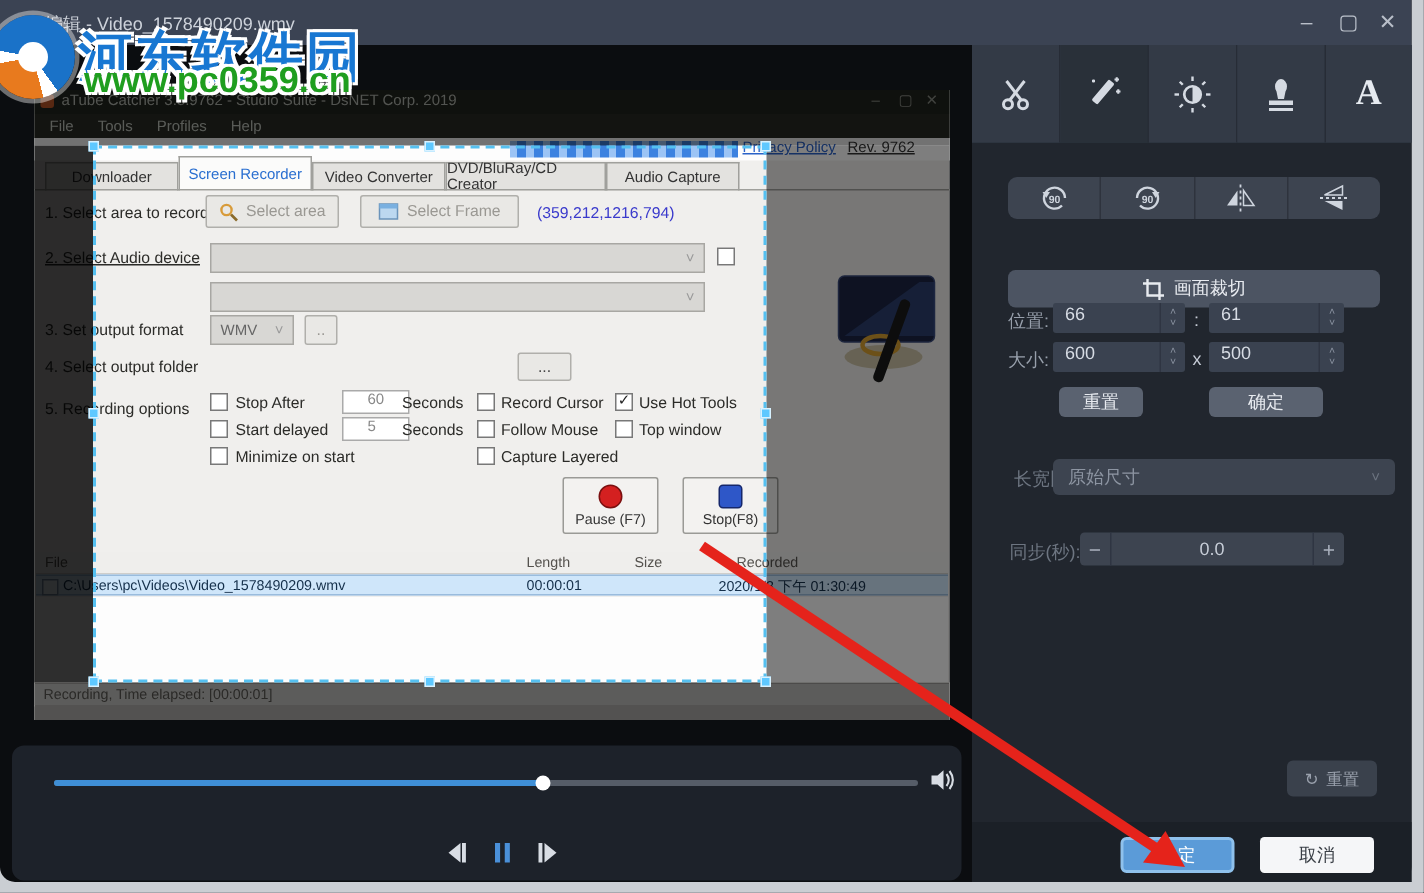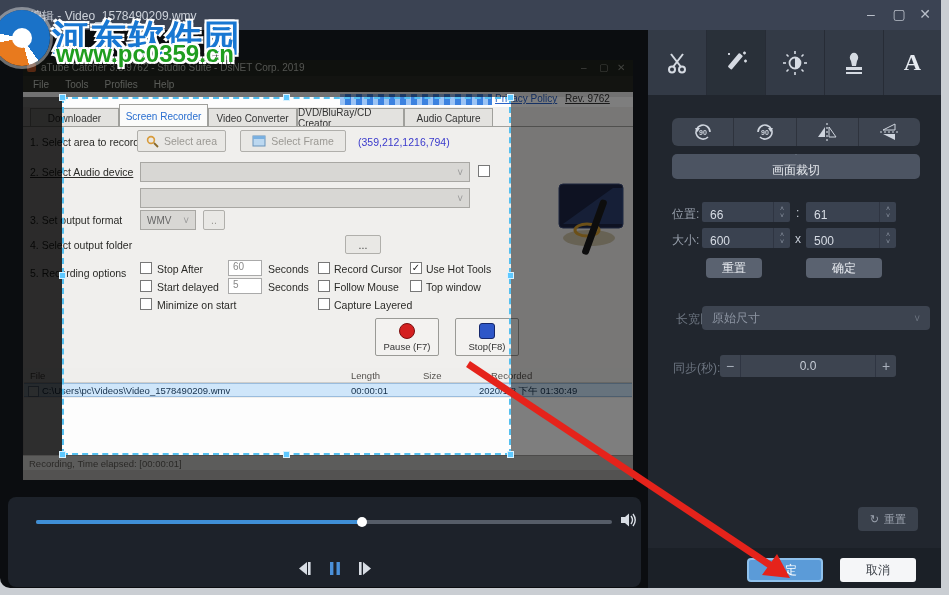--- a/index.html
+++ b/index.html
@@ -13,21 +13,21 @@
   
   .rpanel{position:absolute;left:648px;top:30px;width:293px;height:558px;background:#21262e;}
   .rtab{position:absolute;top:0;height:65px;width:58px;background:#333a46;border-right:1px solid #272c36;display:flex;align-items:center;justify-content:center;color:#d5dae2;}
   .rtab.active{background:#293039;}
   .grp{position:absolute;background:#3d4450;border-radius:6px;display:flex;}
   .grp .gbtn{flex:1;display:flex;align-items:center;justify-content:center;border-right:1px solid #2e333d;color:#cfd5de;}
   .grp .gbtn:last-child{border-right:none;}
   .crop-head{position:absolute;left:672px;top:172px;width:248px;height:25px;background:#4c5462;border-radius:5px;color:#e8ebf0;font-size:12px;display:flex;align-items:center;justify-content:center;gap:7px;}
   .plabel{position:absolute;font-size:12px;color:#98a0ac;}
   .dimlabel{color:#6d7581;}
-  .numinput{position:absolute;height:20px;background:#3a4250;border-radius:2px;color:#d7dce4;font-size:12px;display:flex;align-items:flex-end;gap:16px;}
+  .numinput{position:absolute;height:20px;background:#3a4250;border-radius:2px;color:#d7dce4;font-size:12px;display:flex;align-items:flex-start;gap:16px;}
   .numinput .val{flex:1;padding-left:8px;}
   .spin{width:16px;height:100%;display:flex;flex-direction:column;align-items:center;justify-content:center;color:#8b93a1;font-size:7px;line-height:7px;border-left:1px solid #2f3542;}
   .gbtn2{position:absolute;height:20px;background:#5a6270;border-radius:4px;color:#e8ebf0;font-size:12px;display:flex;align-items:center;justify-content:center;}
   .dropdown{position:absolute;height:24px;background:#3d4450;border-radius:4px;color:#8d95a2;font-size:12px;display:flex;align-items:center;padding:0 10px;}
   .stepper{position:absolute;height:22px;background:#3d4450;border-radius:3px;color:#c6ccd6;font-size:12px;display:flex;align-items:stretch;}
   .stepper .sbtn{width:20px;display:flex;align-items:center;justify-content:center;color:#aab1bd;font-size:14px;}
   .stepper .sval{flex:1;display:flex;align-items:center;justify-content:center;}
   .footer{position:absolute;left:648px;top:548px;width:293px;height:40px;background:#1b2027;}
   .okbtn{position:absolute;left:747px;top:558px;width:76px;height:24px;background:#5b9bd8;border:2px solid #8fc1ec;border-radius:4px;color:#fff;font-size:12px;display:flex;align-items:center;justify-content:center;box-sizing:border-box;}
   .cancelbtn{position:absolute;left:840px;top:558px;width:76px;height:24px;background:#f5f6f8;border-radius:3px;color:#3a3f46;font-size:12px;display:flex;align-items:center;justify-content:center;}
@@ -39,21 +39,21 @@
   .linkrow{position:absolute;left:0;top:32px;width:610px;height:15px;background:#fdfdfd;}
   .hl-band{position:absolute;left:317px;top:2px;width:152px;height:11px;background:repeating-linear-gradient(90deg,#9cc4f5 0 5px,#3c82e0 5px 11px);}
   .linka{position:absolute;top:1px;font-size:10px;color:#2a62c8;text-decoration:underline;}
   .at-tab{position:absolute;top:48px;height:19px;background:#e3e2df;border:1px solid #a0a09c;border-bottom:none;font-size:10px;color:#333;display:flex;align-items:center;justify-content:center;box-sizing:border-box;}
   .at-tab.active{background:#fbfbfa;color:#2a6fd0;top:44px;height:23px;}
   .at-label{position:absolute;font-size:10.5px;color:#2b2b28;}
   .at-btn{position:absolute;height:22px;background:#e9e8e5;border:1px solid #b0afab;border-radius:2px;font-size:10.5px;color:#9a9893;display:flex;align-items:center;justify-content:center;gap:5px;box-sizing:border-box;}
   .at-dd{position:absolute;height:20px;background:#d8d7d4;border:1px solid #a8a7a3;font-size:10px;color:#666;box-sizing:border-box;display:flex;align-items:center;justify-content:space-between;padding:0 6px;}
   .chk{position:absolute;width:12px;height:12px;background:#fff;border:1px solid #787878;box-sizing:border-box;font-size:10px;line-height:10px;text-align:center;color:#222;}
   .chklabel{position:absolute;font-size:10.5px;color:#2b2b28;}
-  .valbox{position:absolute;width:34px;height:16px;background:#fff;border:1px solid #aaa;font-size:10px;color:#888;padding-left:4px;box-sizing:border-box;}
+  .valbox{position:absolute;width:45px;height:16px;background:#fff;border:1px solid #aaa;font-size:10px;color:#888;padding-left:16px;box-sizing:border-box;}
   .recbtn{position:absolute;width:64px;height:38px;background:#f3f2f0;border:1px solid #9a9a96;border-radius:2px;display:flex;flex-direction:column;align-items:center;justify-content:center;gap:2px;font-size:9.5px;color:#333;box-sizing:border-box;}
   .tblhead{position:absolute;font-size:9.5px;color:#55524e;}
   .filerow{position:absolute;left:1px;top:323px;width:608px;height:14px;background:#cfe6fa;border-top:1px solid #9abcdd;border-bottom:1px solid #9abcdd;box-sizing:border-box;}
   .dim{position:absolute;background:rgba(0,0,0,0.55);}
   
   .croprect{position:absolute;left:62px;top:97px;width:449px;height:358px;border:2px dashed #55c0f0;box-sizing:border-box;pointer-events:none;}
   .handle{position:absolute;width:7px;height:7px;background:#5ec8ff;border:1px solid #d9f2ff;box-sizing:border-box;}
   
   .player{position:absolute;left:8px;top:497px;width:633px;height:90px;background:#1d222a;border-radius:8px;}
   .ptrack{position:absolute;left:28px;top:23px;width:576px;height:4px;background:#565d68;border-radius:2px;}
@@ -314,21 +314,21 @@
         </div>
         <div class="gbtn">
           <svg width="22" height="20" viewBox="0 0 22 20">
               <line x1="2" y1="10" x2="20" y2="10" stroke="#cfd5de" stroke-width="1.2" stroke-dasharray="2 2"></line>
               <polygon points="5,8 17,8 17,2" fill="none" stroke="#cfd5de"></polygon>
               <polygon points="5,12 17,12 17,18" fill="#cfd5de"></polygon>
             </svg>
         </div>
       </div>
 
-      <div class="crop-head" style="left:24px;top:124px;position:absolute;flex-direction:column;">
+      <div class="crop-head" style="left:24px;top:150px;position:absolute;">
         <svg width="14" height="14" viewBox="0 0 14 14">
             <path d="M3 0 v11 h11" fill="none" stroke="#e8ebf0" stroke-width="1.6"></path>
             <path d="M0 3 h11 v11" fill="none" stroke="#e8ebf0" stroke-width="1.6"></path>
           </svg>
         <span>画面裁切</span>
       </div>
       <div class="plabel" style="left:24px;top:176px;">位置:</div>
       <div class="numinput" style="left:54px;top:172px;width:88px;">
         <span class="val">66</span>
         <span class="spin">

